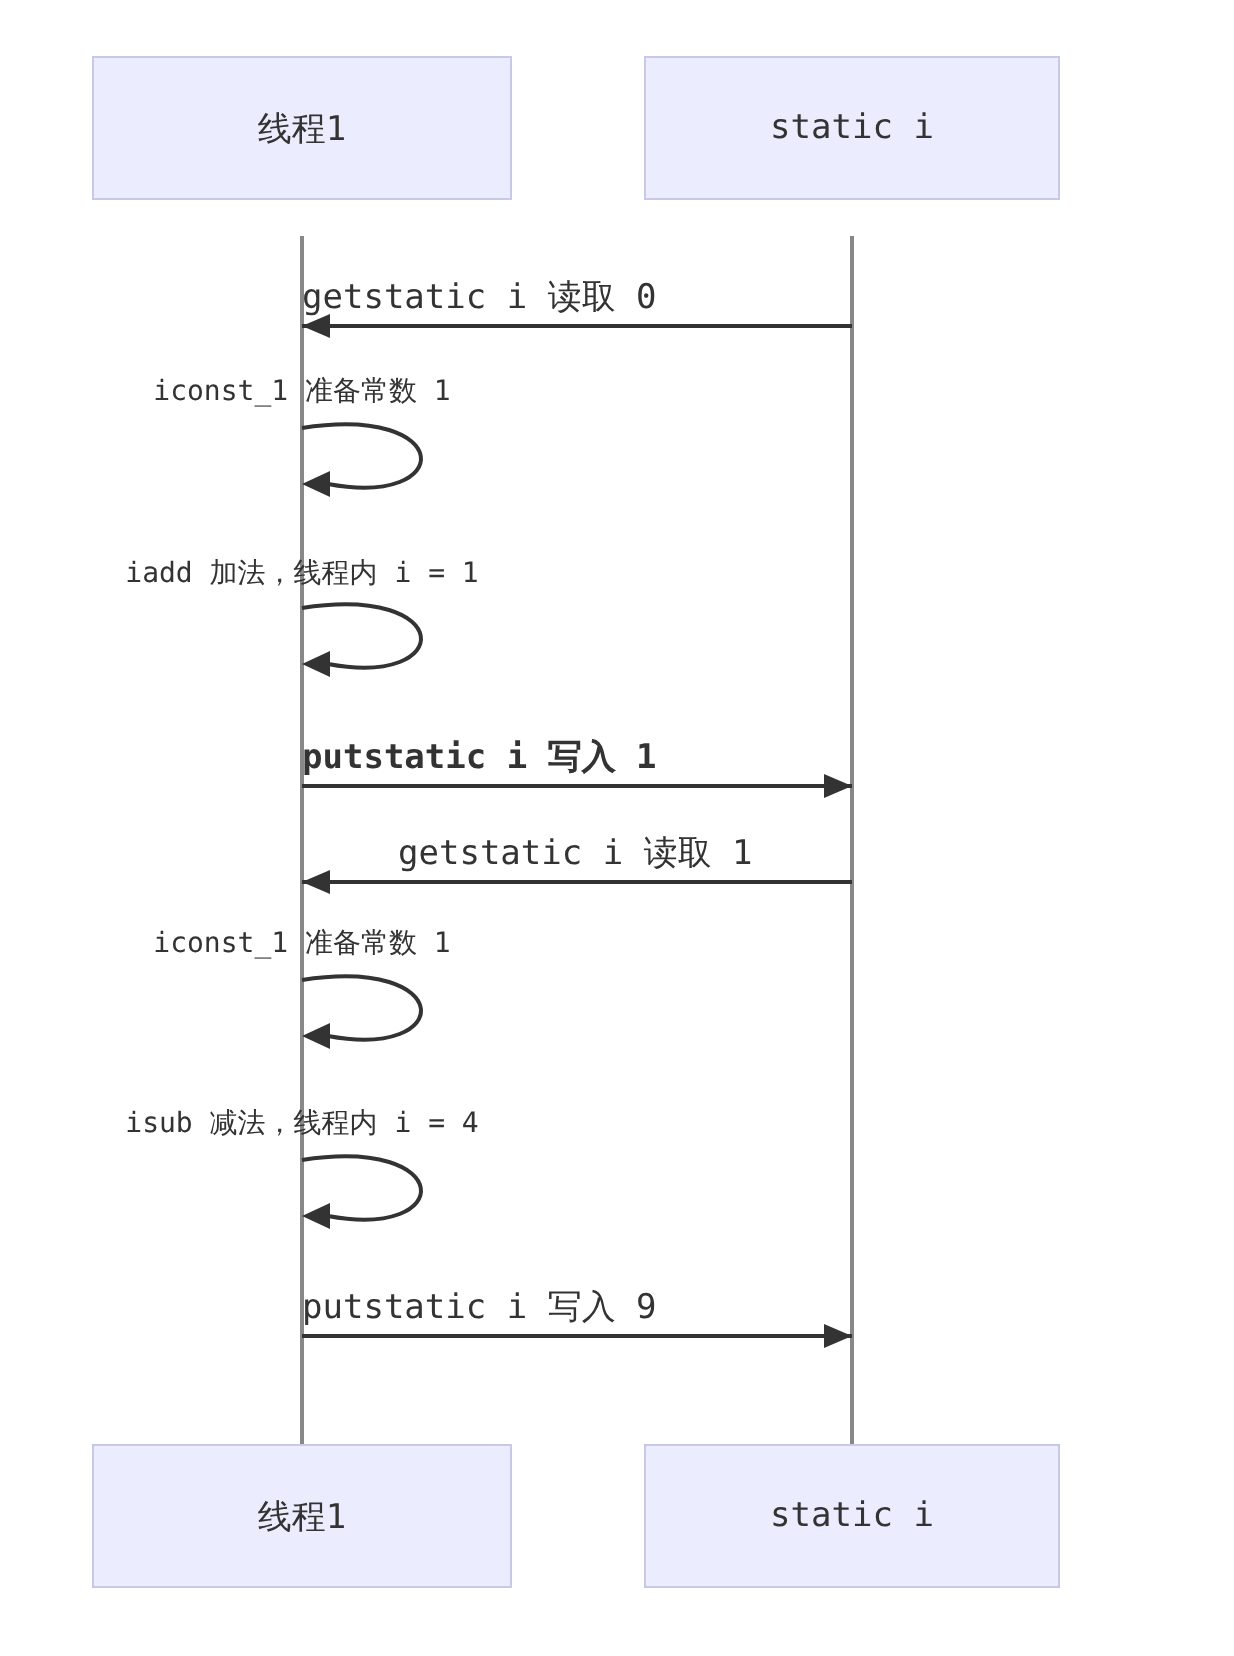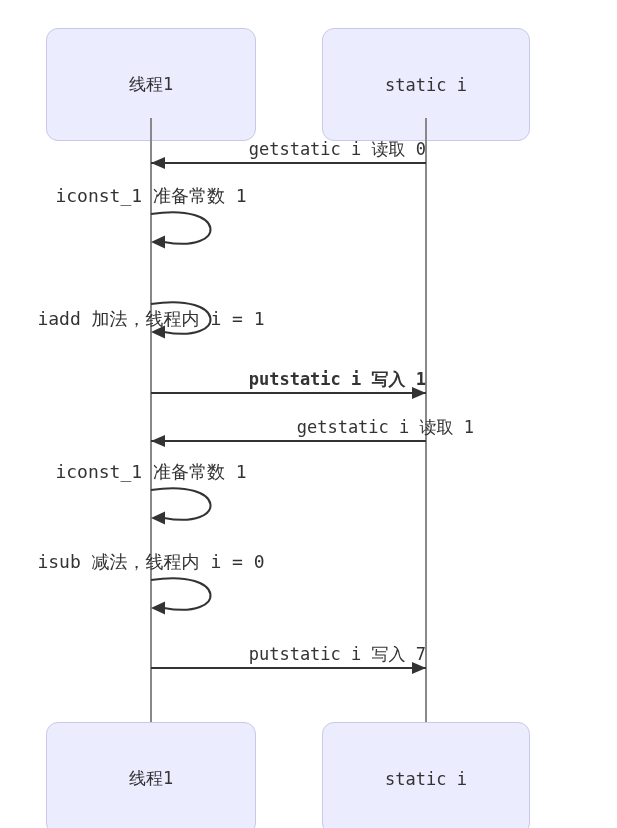--- a/index.html
+++ b/index.html
@@ -16,44 +16,44 @@
     position: relative;
     width: 617px;
     height: 828px;
     background: var(--background);
     font-family: "DejaVu Sans Mono", "Liberation Mono", monospace;
     color: var(--text);
     overflow: hidden;
   }
   .actor {
     position: absolute;
-    height: 113px;
+    height: 72px;
     background: var(--actor-fill);
     border: 1.5px solid var(--actor-border);
-    border-radius: 12px;
+    border-radius: 0;
     display: flex;
     align-items: center;
     justify-content: center;
     font-size: 17px;
     color: var(--text);
     white-space: pre;
   }
   .lifeline {
     position: absolute;
     top: 118px;
     height: 604px;
     width: 1.5px;
     background: var(--lifeline);
   }
   .msg-label {
     position: absolute;
     left: 151px;
     width: 275px;
     height: 20px;
-    text-align: right;
+    text-align: left;
     font-size: 17px;
     line-height: 20px;
     white-space: pre;
     color: var(--text);
   }
   .msg-line {
     position: absolute;
     left: 151px;
     width: 275px;
     height: 2px;
@@ -67,21 +67,21 @@
     border-bottom: 6px solid transparent;
   }
   .arrowhead.left  { left: 151px; border-right: 14px solid var(--arrow); }
   .arrowhead.right { left: 412px; border-left: 14px solid var(--arrow); }
   .loop-label {
     position: absolute;
     left: 1px;
     width: 300px;
     height: 20px;
     text-align: center;
-    font-size: 18px;
+    font-size: 14px;
     line-height: 20px;
     white-space: pre;
     color: var(--text);
   }
   .loop-svg {
     position: absolute;
     left: 150px;
     width: 80px;
     height: 42px;
   }
@@ -107,21 +107,21 @@
 
   <div>
     <div class="loop-label" style="top:186px;">iconst_1 准备常数 1</div>
     <svg class="loop-svg" style="top:208px;" viewBox="0 0 80 42">
       <path d="M 1,6 C 78,-6 78,46 14,34"></path>
       <polygon points="1,34 15,27.5 15,40.5"></polygon>
     </svg>
   </div>
 
   <div>
-    <div class="loop-label" style="top:277px;margin-top:32px;">iadd 加法，线程内 i = 1</div>
+    <div class="loop-label" style="top:277px;">iadd 加法，线程内 i = 1</div>
     <svg class="loop-svg" style="top:298px;" viewBox="0 0 80 42">
       <path d="M 1,6 C 78,-6 78,46 14,34"></path>
       <polygon points="1,34 15,27.5 15,40.5"></polygon>
     </svg>
   </div>
 
   <div>
     <div class="msg-label" style="top:369px;font-weight:bold;">putstatic i 写入 1</div>
     <div class="msg-line" style="top:392px;"></div>
     <div class="arrowhead right" style="top:387px;"></div>
@@ -135,29 +135,29 @@
 
   <div>
     <div class="loop-label" style="top:462px;">iconst_1 准备常数 1</div>
     <svg class="loop-svg" style="top:484px;" viewBox="0 0 80 42">
       <path d="M 1,6 C 78,-6 78,46 14,34"></path>
       <polygon points="1,34 15,27.5 15,40.5"></polygon>
     </svg>
   </div>
 
   <div>
-    <div class="loop-label" style="top:552px;">isub 减法，线程内 i = 0</div>
+    <div class="loop-label" style="top:552px;">isub 减法，线程内 i = 4</div>
     <svg class="loop-svg" style="top:574px;" viewBox="0 0 80 42">
       <path d="M 1,6 C 78,-6 78,46 14,34"></path>
       <polygon points="1,34 15,27.5 15,40.5"></polygon>
     </svg>
   </div>
 
   <div>
-    <div class="msg-label" style="top:644px;">putstatic i 写入 7</div>
+    <div class="msg-label" style="top:644px;">putstatic i 写入 9</div>
     <div class="msg-line" style="top:667px;"></div>
     <div class="arrowhead right" style="top:662px;"></div>
   </div>
 
   <div class="actor" style="left:46px; top:722px; width:210px;">线程1</div>
   <div class="actor" style="left:322px; top:722px; width:208px;">static i</div>
 
 </div>
 
 </body></html>

